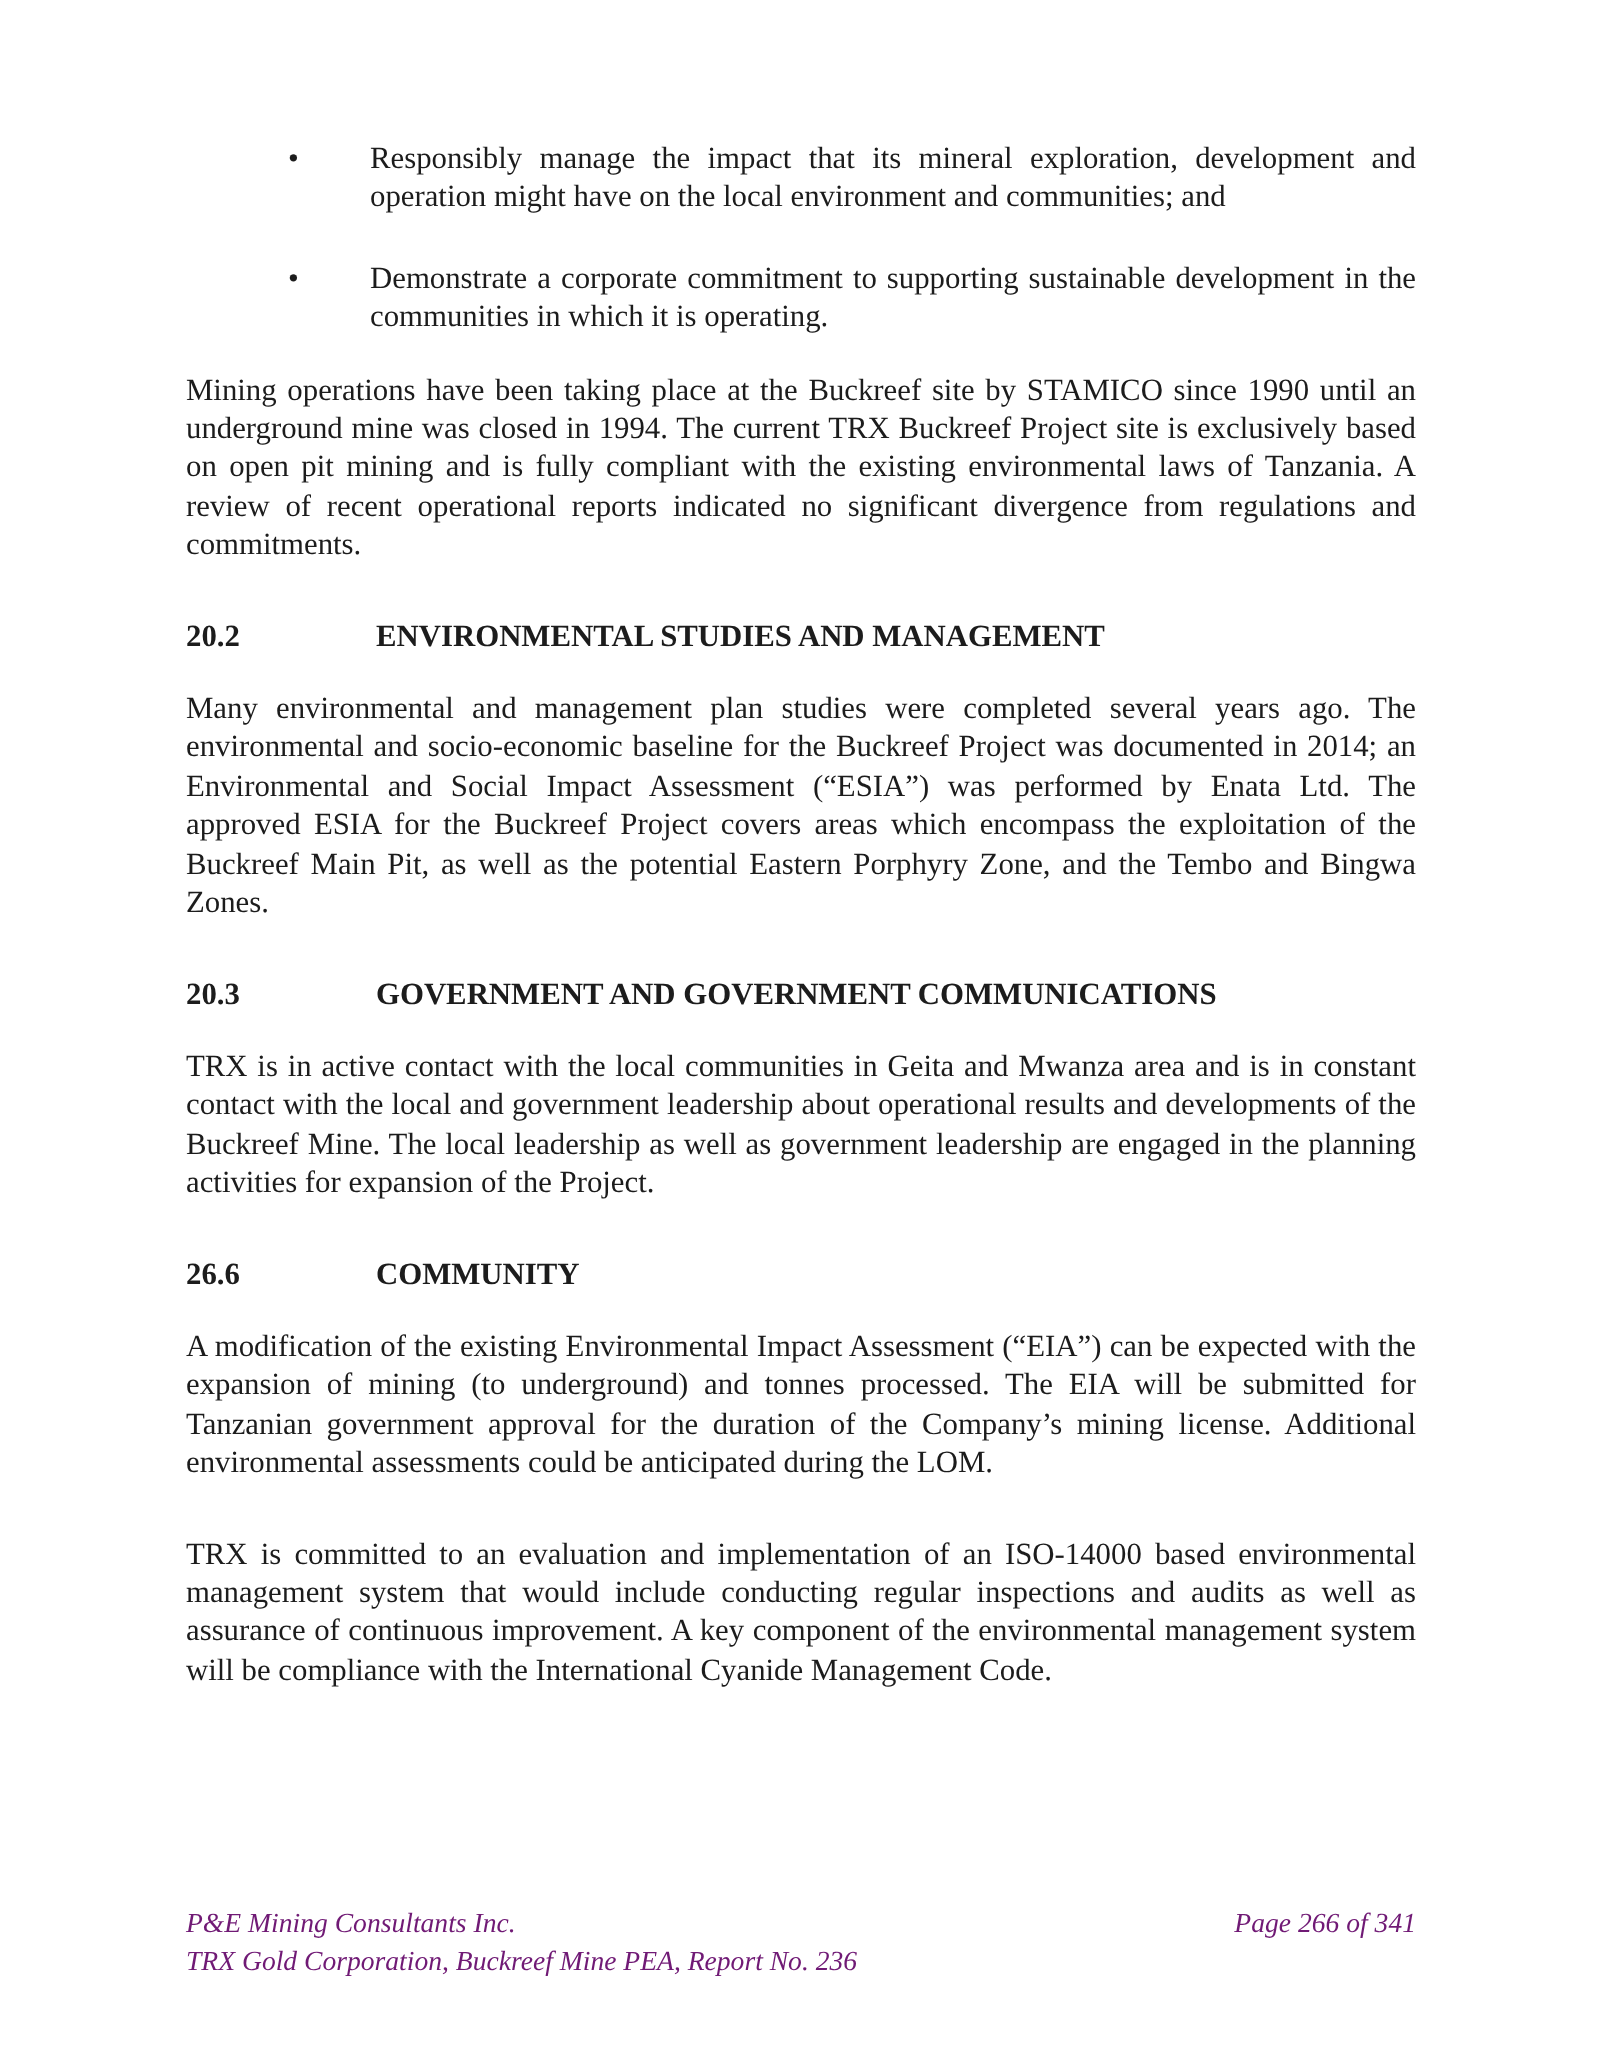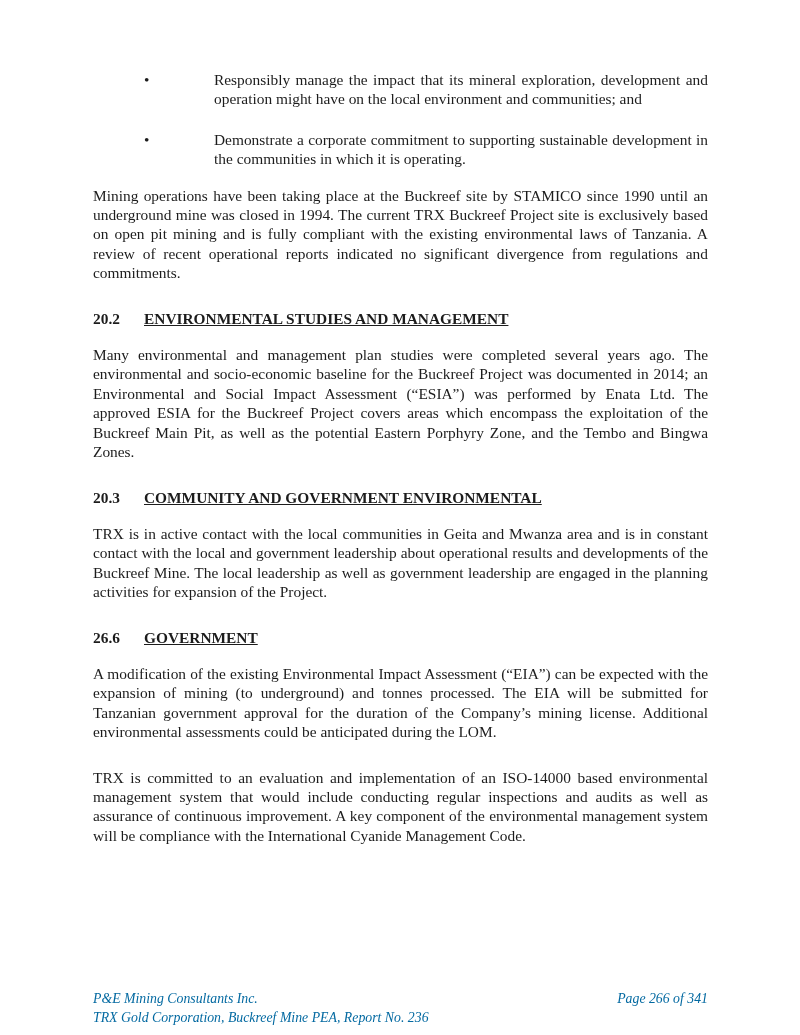--- a/index.html
+++ b/index.html
@@ -30,51 +30,49 @@
     margin-left: 51px;
     margin-bottom: 21px;
   }
   .bullet-marker {
     flex: 0 0 41px;
     text-align: left;
   }
   .bullet-text {
     flex: 1;
     text-align: justify;
-    margin-left: 29px;
   }
   .bullet-list {
     margin-bottom: -4px;
   }
   .para {
     margin: 0 0 26px 0;
   }
   .section-heading {
     display: flex;
     font-weight: bold;
     margin: 5px 0 17px 0;
     text-align: left;
+    gap: 44px;
   }
   .heading-number {
     flex: 0 0 51px;
   }
   .heading-title {
     flex: 1;
-    text-decoration: underline;
   }
   .footer {
     position: absolute;
     left: 93px;
     right: 92px;
     top: 952px;
     font-size: 13.8px;
     line-height: 19px;
     font-style: italic;
-    color: #0369a1;
-    margin-top: 37px;
+    color: #701a75;
   }
   .footer-row {
     display: flex;
     justify-content: space-between;
   }
   .footer-left {
     text-align: left;
   }
   .footer-page {
     white-space: nowrap;
@@ -100,27 +98,27 @@
     <p class="para">Mining operations have been taking place at the Buckreef site by STAMICO since 1990 until an underground mine was closed in 1994. The current TRX Buckreef Project site is exclusively based on open pit mining and is fully compliant with the existing environmental laws of Tanzania. A review of recent operational reports indicated no significant divergence from regulations and commitments.</p>
 
     <div class="section-heading">
       <span class="heading-number">20.2</span>
       <span class="heading-title">ENVIRONMENTAL STUDIES AND MANAGEMENT</span>
     </div>
     <p class="para">Many environmental and management plan studies were completed several years ago. The environmental and socio-economic baseline for the Buckreef Project was documented in 2014; an Environmental and Social Impact Assessment (“ESIA”) was performed by Enata Ltd. The approved ESIA for the Buckreef Project covers areas which encompass the exploitation of the Buckreef Main Pit, as well as the potential Eastern Porphyry Zone, and the Tembo and Bingwa Zones.</p>
 
     <div class="section-heading">
       <span class="heading-number">20.3</span>
-      <span class="heading-title">COMMUNITY AND GOVERNMENT ENVIRONMENTAL</span>
+      <span class="heading-title">GOVERNMENT AND GOVERNMENT COMMUNICATIONS</span>
     </div>
     <p class="para">TRX is in active contact with the local communities in Geita and Mwanza area and is in constant contact with the local and government leadership about operational results and developments of the Buckreef Mine. The local leadership as well as government leadership are engaged in the planning activities for expansion of the Project.</p>
 
     <div class="section-heading">
       <span class="heading-number">26.6</span>
-      <span class="heading-title">GOVERNMENT</span>
+      <span class="heading-title">COMMUNITY</span>
     </div>
     <p class="para">A modification of the existing Environmental Impact Assessment (“EIA”) can be expected with the expansion of mining (to underground) and tonnes processed. The EIA will be submitted for Tanzanian government approval for the duration of the Company’s mining license. Additional environmental assessments could be anticipated during the LOM.</p>
     <p class="para">TRX is committed to an evaluation and implementation of an ISO-14000 based environmental management system that would include conducting regular inspections and audits as well as assurance of continuous improvement. A key component of the environmental management system will be compliance with the International Cyanide Management Code.</p>
 
   </div>
 
   <div class="footer">
     <div class="footer-row">
       <div class="footer-left">P&amp;E Mining Consultants Inc.</div>
       <div class="footer-page">Page 266 of 341</div>

